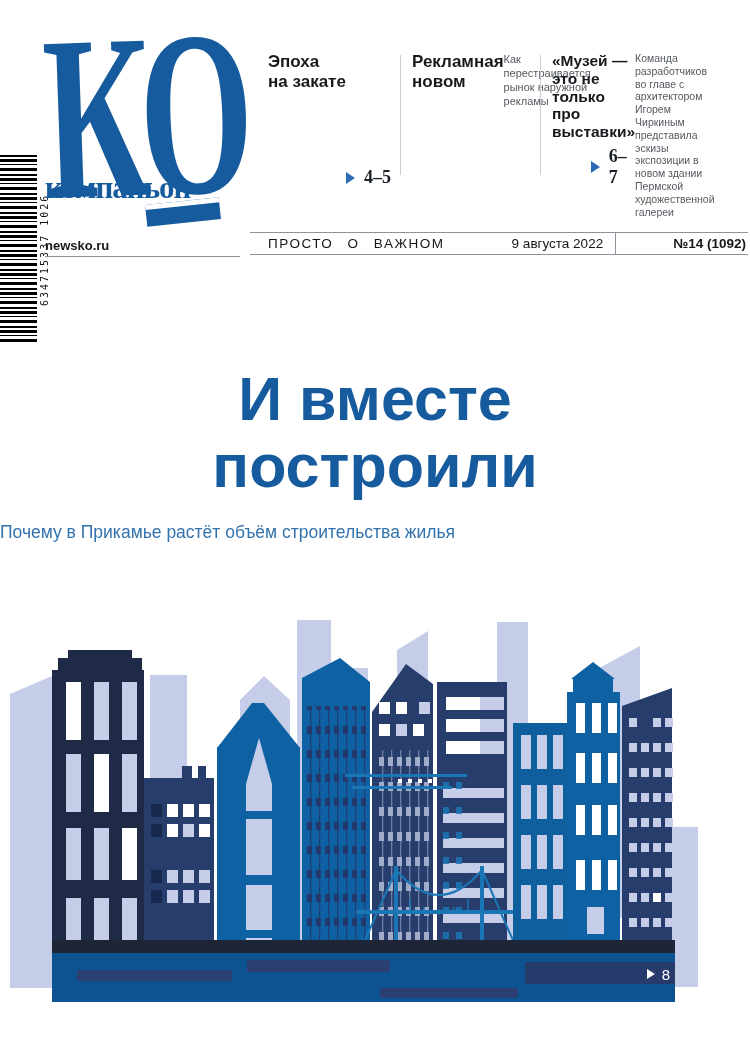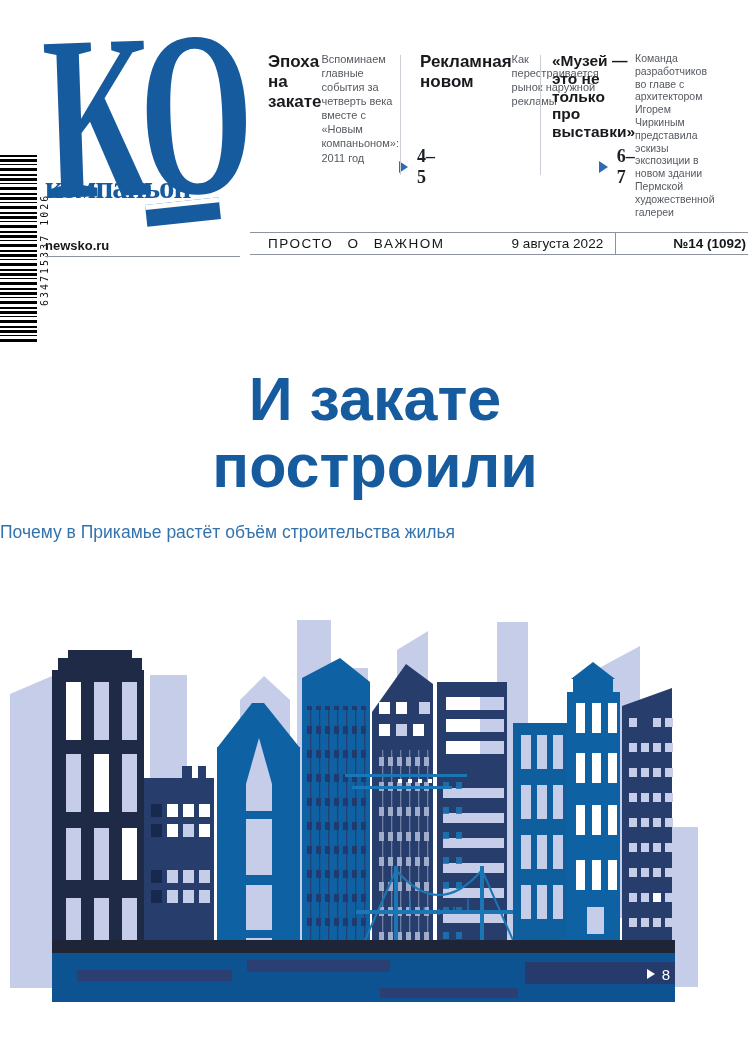--- a/index.html
+++ b/index.html
@@ -25,21 +25,21 @@
     border-top:5px solid #fff;transform:rotate(-6deg);}
   #nameplate{position:absolute;left:45px;top:174px;color:var(--brand);
     font-family:"Liberation Serif",serif;font-weight:bold;font-size:31px;line-height:0.9;
     letter-spacing:-1px;}
   #website{position:absolute;left:45px;top:238px;font-size:13px;font-weight:bold;color:#15171a;}
   #logo-rule{position:absolute;left:45px;top:256px;width:195px;height:1px;background:var(--rule);}
 
   
   .teaser{position:absolute;top:52px;height:136px;display:flex;flex-direction:row;}
   #teaser-1{left:268px;width:124px;}
-  #teaser-2{left:412px;width:120px;margin-left:8px;}
+  #teaser-2{left:412px;width:120px;}
   #teaser-3{left:552px;width:162px;}
   .t-title{font-weight:bold;color:#17191d;font-size:17px;line-height:1.18;height:52px;}
   #teaser-3 .t-title{font-size:15.5px;line-height:1.15;}
   .t-body{color:var(--gray);font-size:11px;line-height:1.28;}
   #teaser-3 .t-body{font-size:10.5px;line-height:1.22;}
   .t-page{margin-top:auto;display:flex;align-items:center;gap:9px;
     font-family:"Liberation Serif",serif;font-weight:bold;font-size:18px;color:#1c2127;}
   .tri{width:0;height:0;border-left:9px solid var(--arrow);
     border-top:6px solid transparent;border-bottom:6px solid transparent;}
   .vdiv{position:absolute;top:55px;height:120px;width:1px;background:#ccd0d6;}
@@ -84,21 +84,20 @@
     <div>компаньон</div>
   </div>
   <div id="website">newsko.ru</div>
   <div id="logo-rule"></div>
 
   <div class="teaser" id="teaser-1">
     <div class="t-title">
       <div>Эпоха</div>
       <div>на закате</div>
     </div>
-    <div class="t-body">Вспоминаем главные события за четверть века вместе с «Новым компаньоном»: 2011 год</div>
     <div class="t-page">
       <span class="tri"></span>
       <span>4–5</span>
     </div>
   </div>
   <div class="vdiv" id="vdiv-1"></div>
 
   <div class="teaser" id="teaser-2">
     <div class="t-title">
       <div>Рекламная</div>
@@ -123,21 +122,21 @@
 
   <div id="infobar">
     <span id="tagline">ПРОСТО О ВАЖНОМ</span>
     <span class="sp"></span>
     <span id="issue-date">9 августа 2022</span>
     <span id="issue-divider"></span>
     <span id="issue-no">№14 (1092)</span>
   </div>
 
   <div id="headline">
-    <div>И закате</div>
+    <div>И вместе</div>
     <div>построили</div>
   </div>
   <div id="subtitle">
     <div>Почему в Прикамье растёт объём строительства жилья</div>
   </div>
 
   <svg id="city" viewBox="0 0 750 412" xmlns="http://www.w3.org/2000/svg">
     <defs>
       <pattern id="p-scaff-light" width="9" height="25" patternUnits="userSpaceOnUse">
         <rect x="4" y="0" width="1.3" height="25" fill="#c6cde8" opacity="0.55"></rect>

